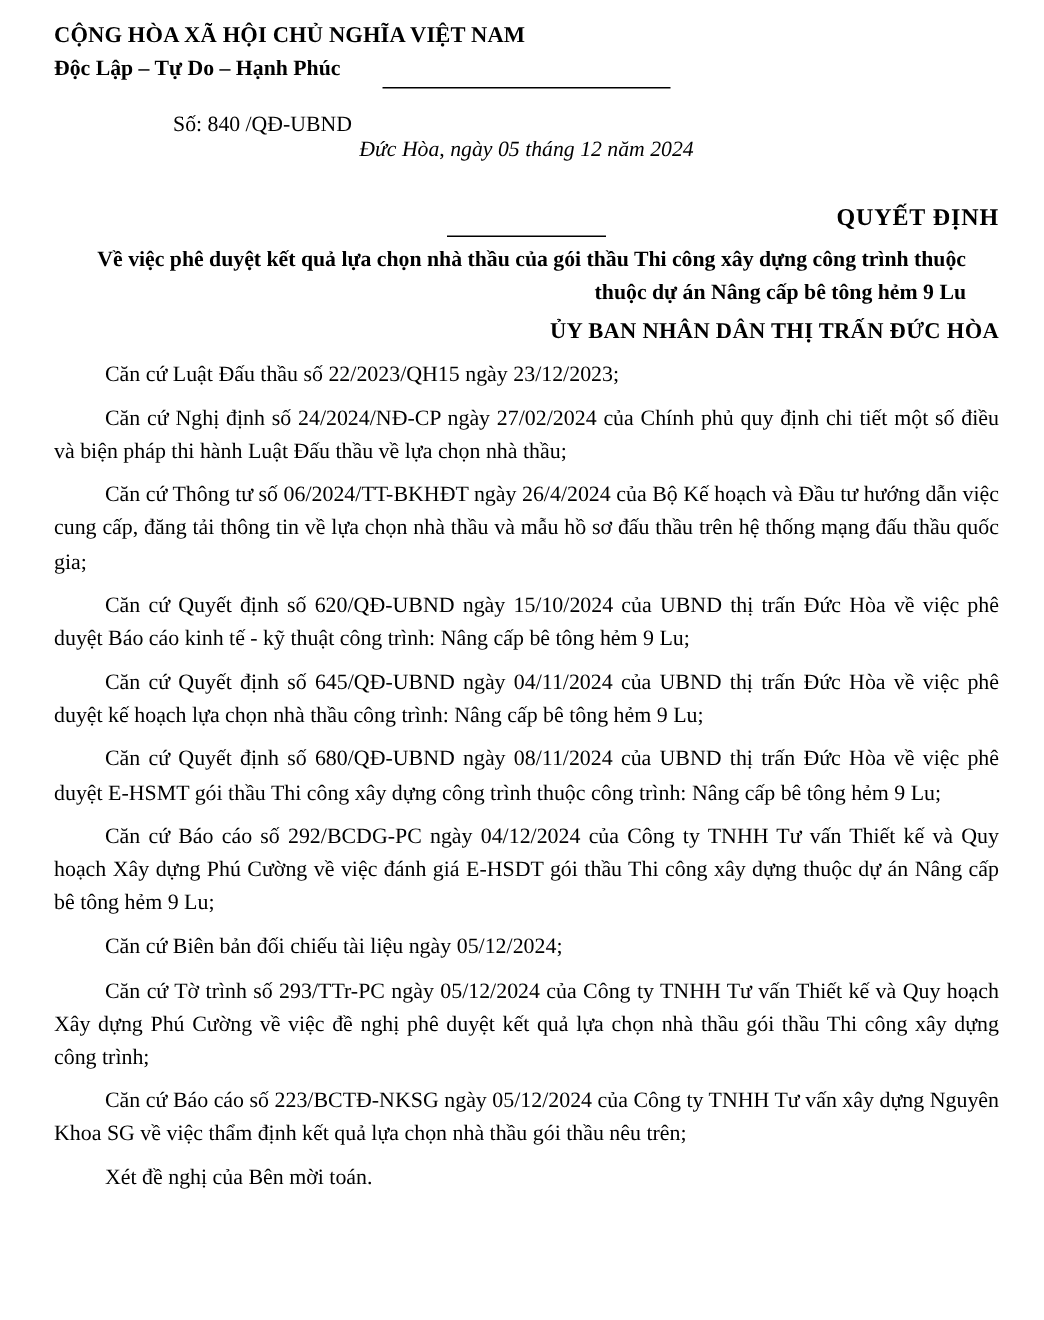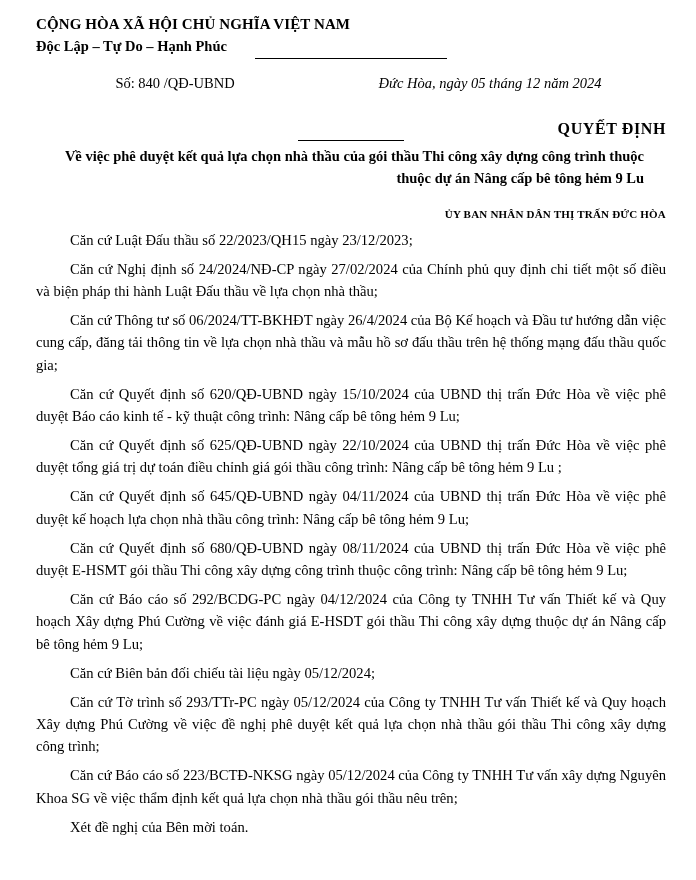--- a/index.html
+++ b/index.html
@@ -72,21 +72,21 @@
   }
   .rule-mid {
     width: 192px;
     height: 1.2px;
     background: #000;
     margin: 1px auto 0 auto;
   }
   
   .subhead {
     display: flex;
-    flex-direction: row;
+    flex-direction: column;
     margin-top: 16px;
   }
   .doc-number {
     width: 278px;
     text-align: center;
     font-size: 14.5px;
   }
   .place-date {
     flex: 1;
     text-align: center;
@@ -112,23 +112,23 @@
     margin: 2px auto 0 auto;
   }
   .title-sub {
     font-size: 14.5px;
     font-weight: bold;
     line-height: 1.5;
     margin-top: 5px;
     padding: 0 22px;
   }
   .title-org {
-    font-size: 11px;
+    font-size: 15px;
     font-weight: bold;
-    margin-top: 18px;
+    margin-top: 6px;
     letter-spacing: 0.2px;
   }
   
   .body {
     margin-top: 9px;
     font-size: 14.6px;
     line-height: 1.52;
     text-align: justify;
   }
   .body p {
@@ -166,21 +166,20 @@
     </div>
     <div class="title-sub">Về việc phê duyệt kết quả lựa chọn nhà thầu của gói thầu Thi công xây dựng công trình thuộc thuộc dự án Nâng cấp bê tông hẻm 9 Lu</div>
     <div class="title-org">ỦY BAN NHÂN DÂN THỊ TRẤN ĐỨC HÒA</div>
   </div>
 
   <div class="body">
     <p>Căn cứ Luật Đấu thầu số 22/2023/QH15 ngày 23/12/2023;</p>
     <p>Căn cứ Nghị định số 24/2024/NĐ-CP ngày 27/02/2024 của Chính phủ quy định chi tiết một số điều và biện pháp thi hành Luật Đấu thầu về lựa chọn nhà thầu;</p>
     <p>Căn cứ Thông tư số 06/2024/TT-BKHĐT ngày 26/4/2024 của Bộ Kế hoạch và Đầu tư hướng dẫn việc cung cấp, đăng tải thông tin về lựa chọn nhà thầu và mẫu hồ sơ đấu thầu trên hệ thống mạng đấu thầu quốc gia;</p>
     <p>Căn cứ Quyết định số 620/QĐ-UBND ngày 15/10/2024 của UBND thị trấn Đức Hòa về việc phê duyệt Báo cáo kinh tế - kỹ thuật công trình: Nâng cấp bê tông hẻm 9 Lu;</p>
-    <p>Căn cứ Quyết định số 625/QĐ-UBND ngày 22/10/2024 của UBND thị trấn Đức Hòa về việc phê duyệt tổng giá trị dự toán điều chỉnh giá gói thầu công trình: Nâng cấp bê tông hẻm 9 Lu ;</p>
     <p>Căn cứ Quyết định số 645/QĐ-UBND ngày 04/11/2024 của UBND thị trấn Đức Hòa về việc phê duyệt kế hoạch lựa chọn nhà thầu công trình: Nâng cấp bê tông hẻm 9 Lu;</p>
     <p>Căn cứ Quyết định số 680/QĐ-UBND ngày 08/11/2024 của UBND thị trấn Đức Hòa về việc phê duyệt E-HSMT gói thầu Thi công xây dựng công trình thuộc công trình: Nâng cấp bê tông hẻm 9 Lu;</p>
     <p>Căn cứ Báo cáo số 292/BCDG-PC ngày 04/12/2024 của Công ty TNHH Tư vấn Thiết kế và Quy hoạch Xây dựng Phú Cường về việc đánh giá E-HSDT gói thầu Thi công xây dựng thuộc dự án Nâng cấp bê tông hẻm 9 Lu;</p>
     <p>Căn cứ Biên bản đối chiếu tài liệu ngày 05/12/2024;</p>
     <p>Căn cứ Tờ trình số 293/TTr-PC ngày 05/12/2024 của Công ty TNHH Tư vấn Thiết kế và Quy hoạch Xây dựng Phú Cường về việc đề nghị phê duyệt kết quả lựa chọn nhà thầu gói thầu Thi công xây dựng công trình;</p>
     <p>Căn cứ Báo cáo số 223/BCTĐ-NKSG ngày 05/12/2024 của Công ty TNHH Tư vấn xây dựng Nguyên Khoa SG về việc thẩm định kết quả lựa chọn nhà thầu gói thầu nêu trên;</p>
     <p class="last">Xét đề nghị của Bên mời toán.</p>
   </div>
 
 </div>

